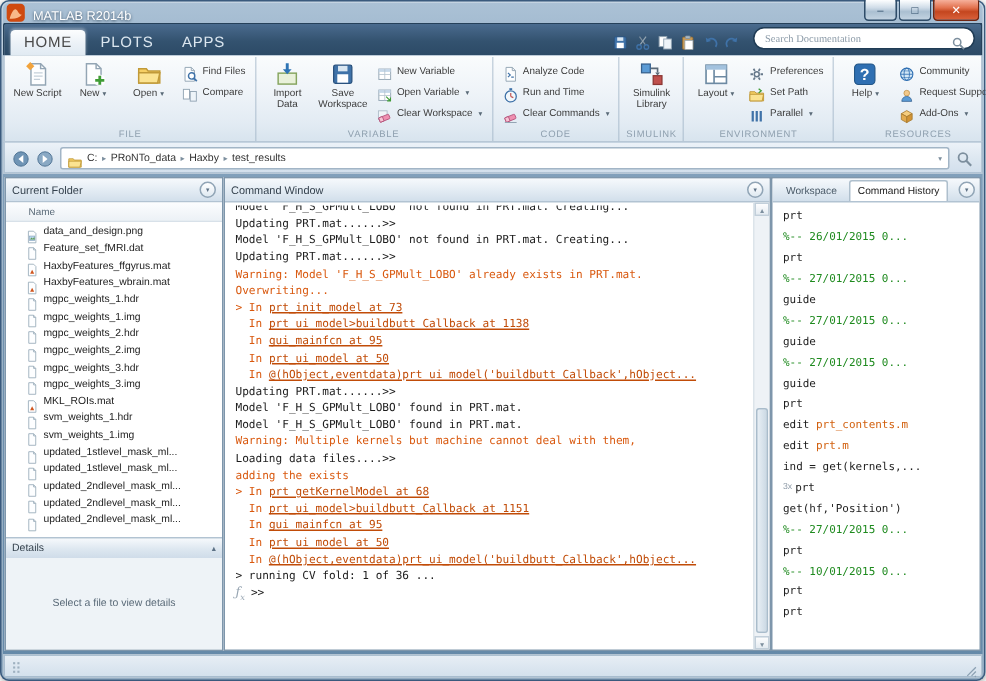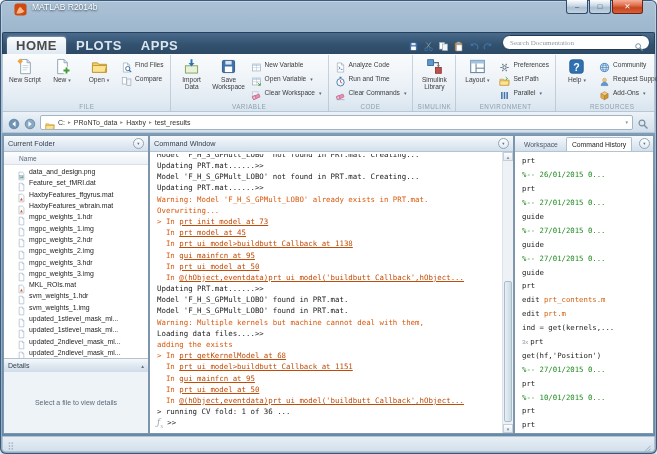--- a/index.html
+++ b/index.html
@@ -2,32 +2,32 @@
 <html style="--warn: #d9590f; --warnlink: #c14c08; --green: #1e8a1e; --hl: #d2600e; --accent_blue: #3f72a8;"><head>
 <meta charset="utf-8">
 <style>
 *{box-sizing:border-box;margin:0;padding:0}
 html,body{width:657px;height:454px;overflow:hidden;background:#fff}
 body{font-family:"Liberation Sans",sans-serif;cursor:default}
 .window{position:absolute;inset:0;border-radius:6px;overflow:hidden;display:flex;flex-direction:column;
   background:linear-gradient(180deg,#acc2d6 0%,#87a5bf 18%,#7192af 45%,#6589a8 100%);
   box-shadow:inset 0 0 0 1px #3a5a7d,inset 0 0 0 2px rgba(255,255,255,.3),0 1px 4px rgba(0,0,0,.35);
   padding:0 2px 2px}
-.titlebar{height:32px;flex:none;display:flex;align-items:flex-start;gap:5px;padding:2px 12px 0}
+.titlebar{height:15px;flex:none;display:flex;align-items:flex-end;gap:5px;padding:2px 2px 0}
 .applogo{width:13px;height:13px;flex:none}
 .wtitle{font-size:8.5px;color:#fff;text-shadow:0 1px 2px rgba(10,30,50,.75)}
 .winbtns{margin-left:auto;display:flex;gap:1px;align-self:flex-start;margin-top:-2px}
 .winbtn{width:22px;height:14px;border:1px solid #2f4c68;border-top:none;border-radius:0 0 3px 3px;
   background:linear-gradient(#fdfeff,#cfdce8 40%,#aabfd1 60%,#c3d3e1);color:#2f4c68;font-size:7.5px;line-height:13px;text-align:center}
 .winbtn.close{width:31px;background:linear-gradient(#f6b09b,#e2714e 40%,#c4461f 60%,#d8603a);color:#fff;border-color:#6e2410}
 .tabrow{height:22px;flex:none;display:flex;align-items:flex-end;gap:1px;
   background:linear-gradient(180deg,#4a6b8e,#33526f 55%,#2c4a66);border:1px solid #26415a;border-bottom:none;border-radius:2px 2px 0 0;padding:0 4px}
 .tabs{display:flex;align-items:flex-end;gap:1px;height:100%}
 .rtab{height:17px;padding:0 9px;display:flex;align-items:center;border-radius:3px 3px 0 0;
-  font-size:13px;font-weight:bold;letter-spacing:.5px;color:#dbe6ef}
+  font-size:10px;font-weight:normal;letter-spacing:.5px;color:#dbe6ef}
 .rtab.active{background:linear-gradient(#fcfdfe,#ebf1f7 55%,#e0eaf2);color:#4a4a4a;box-shadow:0 -1px 2px rgba(255,255,255,.35)}
 .qa{margin-left:auto;display:flex;align-items:center;gap:4px;padding-bottom:5px}
 .qabtn{width:11px;height:11px;display:inline-block}
 .searchbox{width:148px;height:15px;margin:0 0 4px 7px;background:#fff;border:1px solid #203c55;border-radius:8px;
   display:flex;align-items:center;gap:3px;padding:0 5px 0 7px}
 .searchbox input{flex:1;min-width:0;border:none;outline:none;font-size:7px;color:#555;background:transparent;font-family:Liberation Serif, serif}
 .searchbox input::placeholder{color:#8b9aa7}
 .sicon{width:10px;height:10px;flex:none}
 .ribbon{flex:none;height:58px;display:flex;padding:1px 1px 0;
   background:linear-gradient(180deg,#fafcfd,#eef3f8 45%,#e2ebf3 80%,#d8e4ee);border:1px solid #b7c7d6;border-top:none}
@@ -621,21 +621,20 @@
       </div>
       <div class="cwbody">
         <div class="console" id="console">
             <div class="cline clip"><span class="cinner"><span class="seg-n">Model 'F_H_S_GPMult_LOBO' not found in PRT.mat. Creating...</span></span></div>
             <div class="cline"><span class="cinner"><span class="seg-n">Updating PRT.mat......&gt;&gt;</span></span></div>
             <div class="cline"><span class="cinner"><span class="seg-n">Model 'F_H_S_GPMult_LOBO' not found in PRT.mat. Creating...</span></span></div>
             <div class="cline"><span class="cinner"><span class="seg-n">Updating PRT.mat......&gt;&gt;</span></span></div>
             <div class="cline"><span class="cinner"><span class="seg-w">Warning: Model 'F_H_S_GPMult_LOBO' already exists in PRT.mat.</span></span></div>
             <div class="cline"><span class="cinner"><span class="seg-w">Overwriting...</span></span></div>
             <div class="cline"><span class="cinner"><span class="seg-w">&gt; In </span><span class="seg-wl">prt_init_model at 73</span></span></div>
-            <div class="cline"><span class="cinner"><span class="seg-w">  In </span><span class="seg-wl">prt_model at 45</span></span></div>
             <div class="cline"><span class="cinner"><span class="seg-w">  In </span><span class="seg-wl">prt_ui_model&gt;buildbutt_Callback at 1138</span></span></div>
             <div class="cline"><span class="cinner"><span class="seg-w">  In </span><span class="seg-wl">gui_mainfcn at 95</span></span></div>
             <div class="cline"><span class="cinner"><span class="seg-w">  In </span><span class="seg-wl">prt_ui_model at 50</span></span></div>
             <div class="cline"><span class="cinner"><span class="seg-w">  In </span><span class="seg-wl">@(hObject,eventdata)prt_ui_model('buildbutt_Callback',hObject...</span></span></div>
             <div class="cline"><span class="cinner"><span class="seg-n">Updating PRT.mat......&gt;&gt;</span></span></div>
             <div class="cline"><span class="cinner"><span class="seg-n">Model 'F_H_S_GPMult_LOBO' found in PRT.mat.</span></span></div>
             <div class="cline"><span class="cinner"><span class="seg-n">Model 'F_H_S_GPMult_LOBO' found in PRT.mat.</span></span></div>
             <div class="cline"><span class="cinner"><span class="seg-w">Warning: Multiple kernels but machine cannot deal with them,</span></span></div>
             <div class="cline"><span class="cinner"><span class="seg-n">Loading data files....&gt;&gt;</span></span></div>
             <div class="cline"><span class="cinner"><span class="seg-w">adding the exists</span></span></div>

